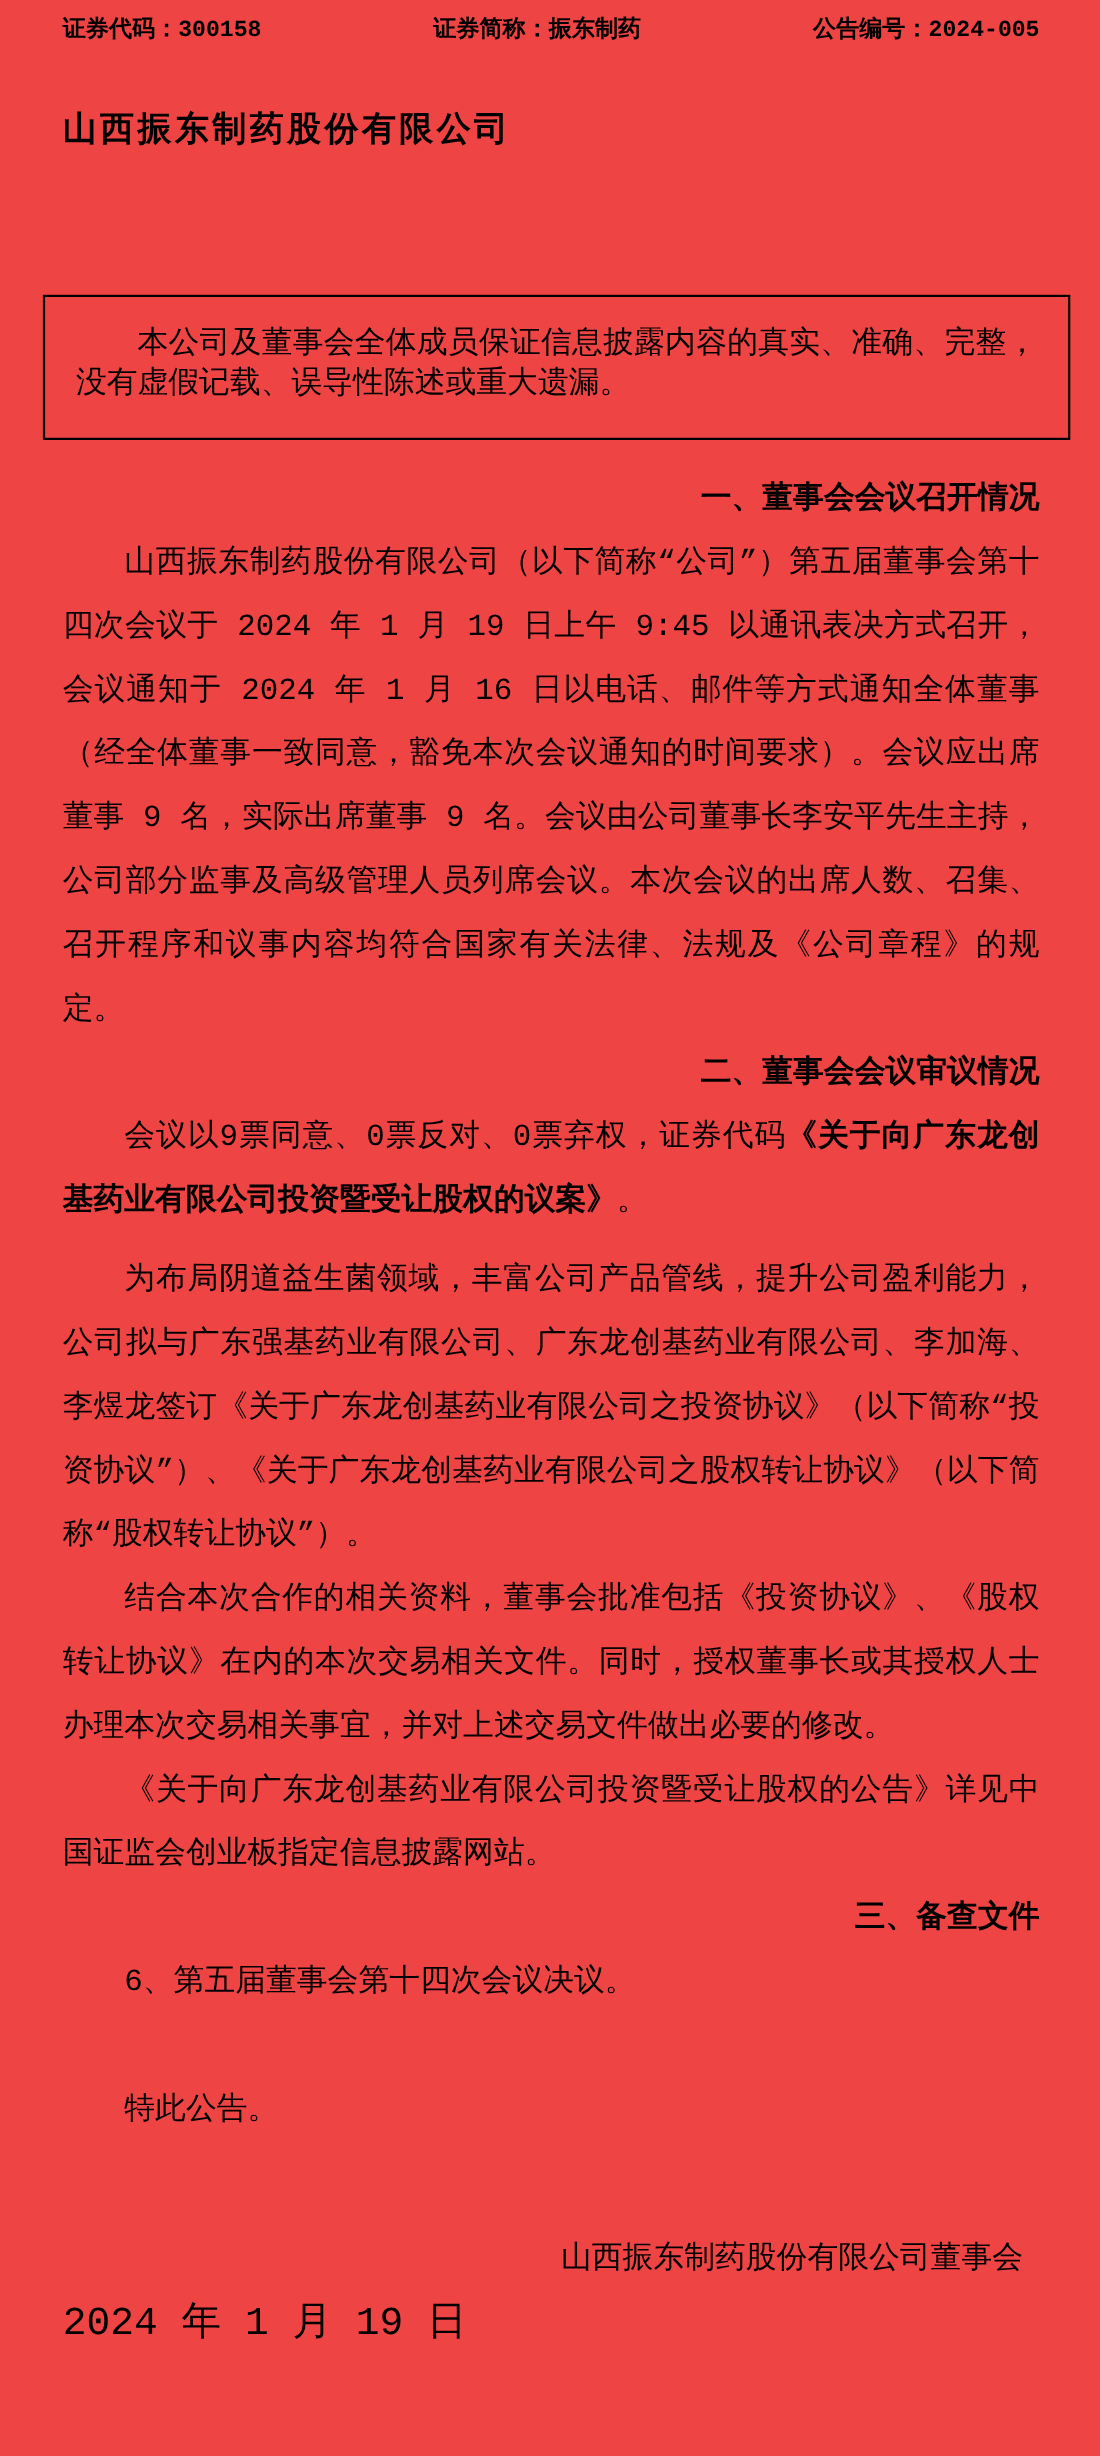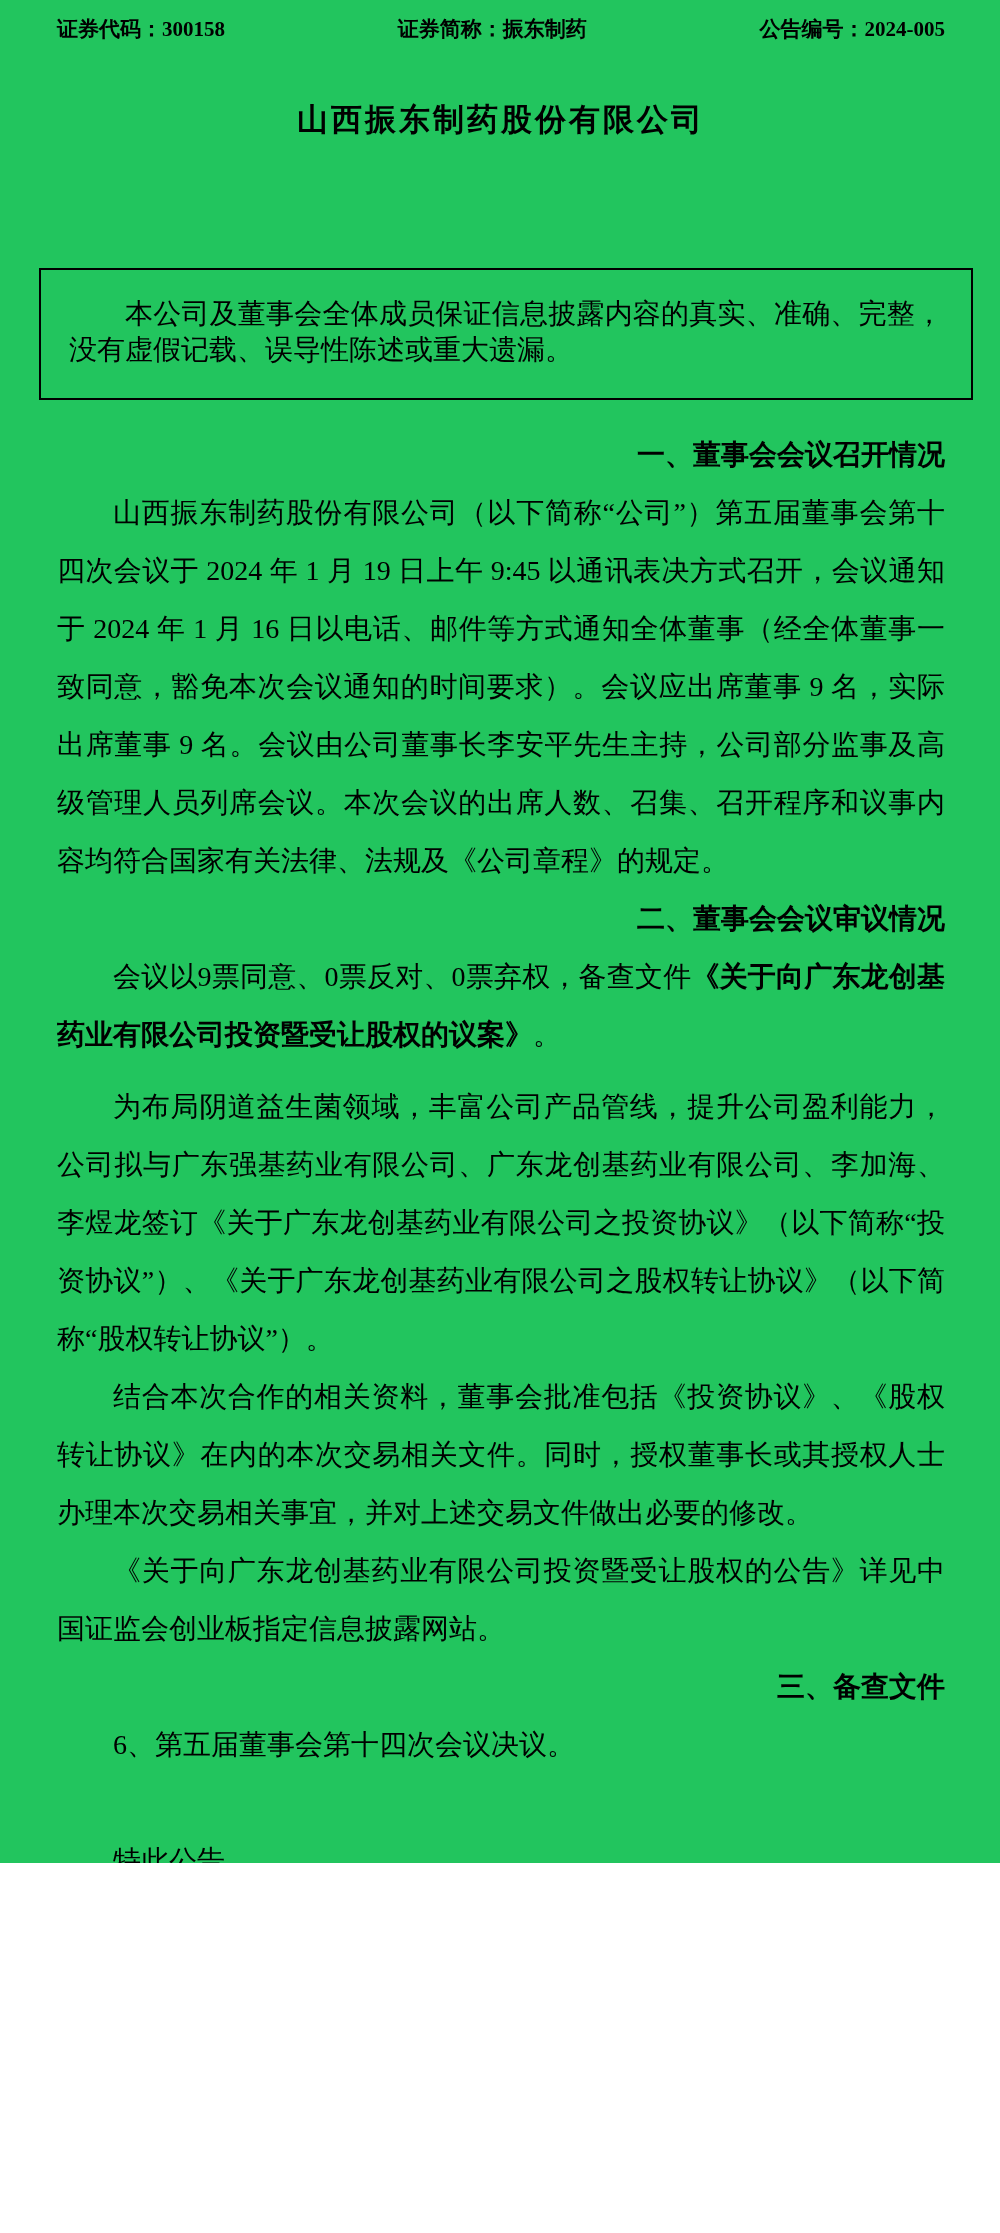--- a/index.html
+++ b/index.html
@@ -3,37 +3,36 @@
 <meta charset="utf-8">
 <style>
   html, body {
     margin: 0;
     padding: 0;
     background: #ffffff;
   }
   .page {
     position: relative;
     width: 1000px;
-    height: 1863px;
+    height: 2233px;
     box-sizing: border-box;
     padding: 16px 55px 0 57px;
-    background: #22c55e;
+    background: #ef4444;
     color: #000000;
-    font-family: Liberation Serif, serif;
+    font-family: Liberation Mono, monospace;
     overflow: hidden;
   }
   .doc-header {
     display: flex;
     justify-content: space-between;
     font-size: 21px;
     font-weight: 700;
     line-height: 26px;
   }
   .title {
-    text-align: center;
     font-size: 31px;
     font-weight: 700;
     letter-spacing: 3px;
     line-height: 40px;
   }
   .title-1 { margin-top: 58px; }
   .title-2 { margin-top: 17px; }
   .notice-box {
     border: 2px solid #000000;
     margin: 128px -28px 0 -18px;
@@ -92,21 +91,21 @@
   <div class="title title-1">山西振东制药股份有限公司</div>
 
   <div class="notice-box">
     <p>本公司及董事会全体成员保证信息披露内容的真实、准确、完整，没有虚假记载、误导性陈述或重大遗漏。</p>
   </div>
 
   <h2 class="section-heading heading-first">一、董事会会议召开情况</h2>
   <p class="para">山西振东制药股份有限公司（以下简称“公司”）第五届董事会第十四次会议于 2024 年 1 月 19 日上午 9:45 以通讯表决方式召开，会议通知于 2024 年 1 月 16 日以电话、邮件等方式通知全体董事（经全体董事一致同意，豁免本次会议通知的时间要求）。会议应出席董事 9 名，实际出席董事 9 名。会议由公司董事长李安平先生主持，公司部分监事及高级管理人员列席会议。本次会议的出席人数、召集、召开程序和议事内容均符合国家有关法律、法规及《公司章程》的规定。</p>
 
   <h2 class="section-heading">二、董事会会议审议情况</h2>
-  <p class="para"><span>会议以9票同意、0票反对、0票弃权，备查文件</span><span class="bold-inline">《关于向广东龙创基药业有限公司投资暨受让股权的议案》</span><span>。</span></p>
+  <p class="para"><span>会议以9票同意、0票反对、0票弃权，证券代码</span><span class="bold-inline">《关于向广东龙创基药业有限公司投资暨受让股权的议案》</span><span>。</span></p>
   <p class="para para-extra-gap">为布局阴道益生菌领域，丰富公司产品管线，提升公司盈利能力，公司拟与广东强基药业有限公司、广东龙创基药业有限公司、李加海、李煜龙签订《关于广东龙创基药业有限公司之投资协议》（以下简称“投资协议”）、《关于广东龙创基药业有限公司之股权转让协议》（以下简称“股权转让协议”）。</p>
   <p class="para">结合本次合作的相关资料，董事会批准包括《投资协议》、《股权转让协议》在内的本次交易相关文件。同时，授权董事长或其授权人士办理本次交易相关事宜，并对上述交易文件做出必要的修改。</p>
   <p class="para">《关于向广东龙创基药业有限公司投资暨受让股权的公告》详见中国证监会创业板指定信息披露网站。</p>
 
   <h2 class="section-heading">三、备查文件</h2>
   <p class="para">6、第五届董事会第十四次会议决议。</p>
 
   <div class="spacer-line"></div>
 
   <p class="para">特此公告。</p>

